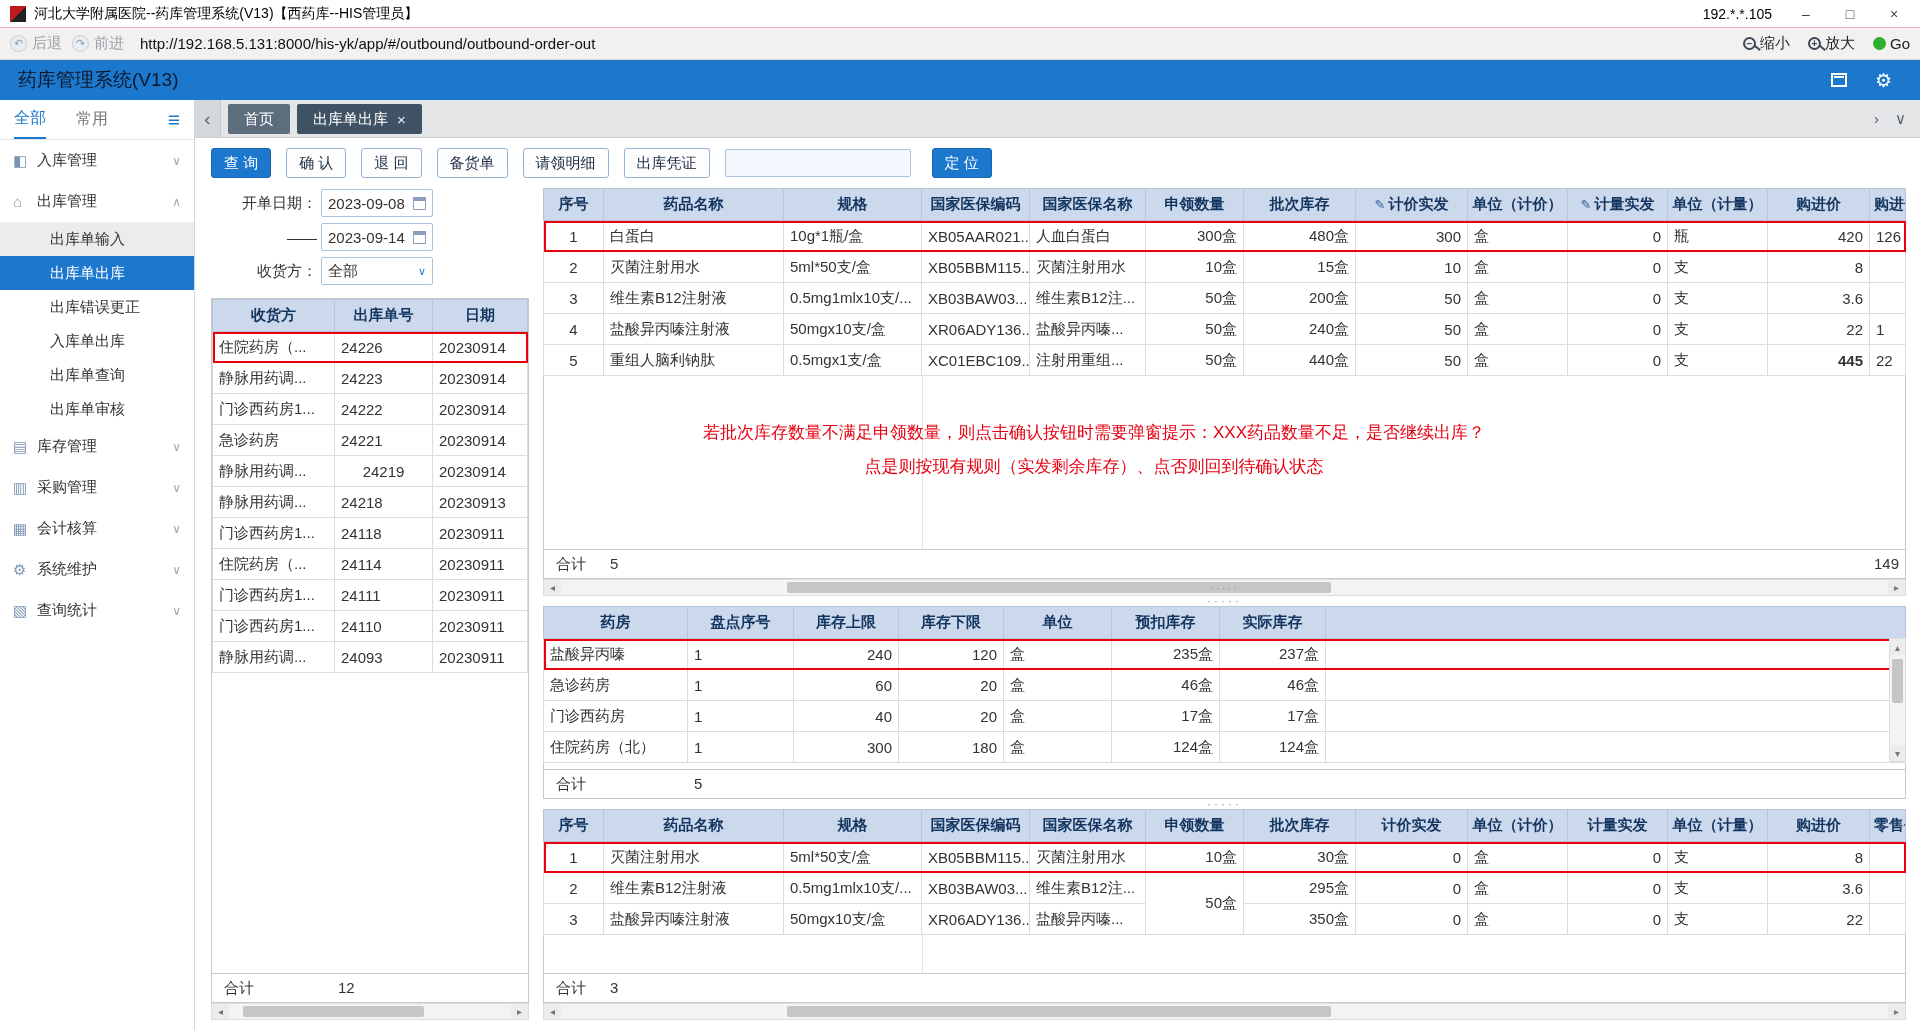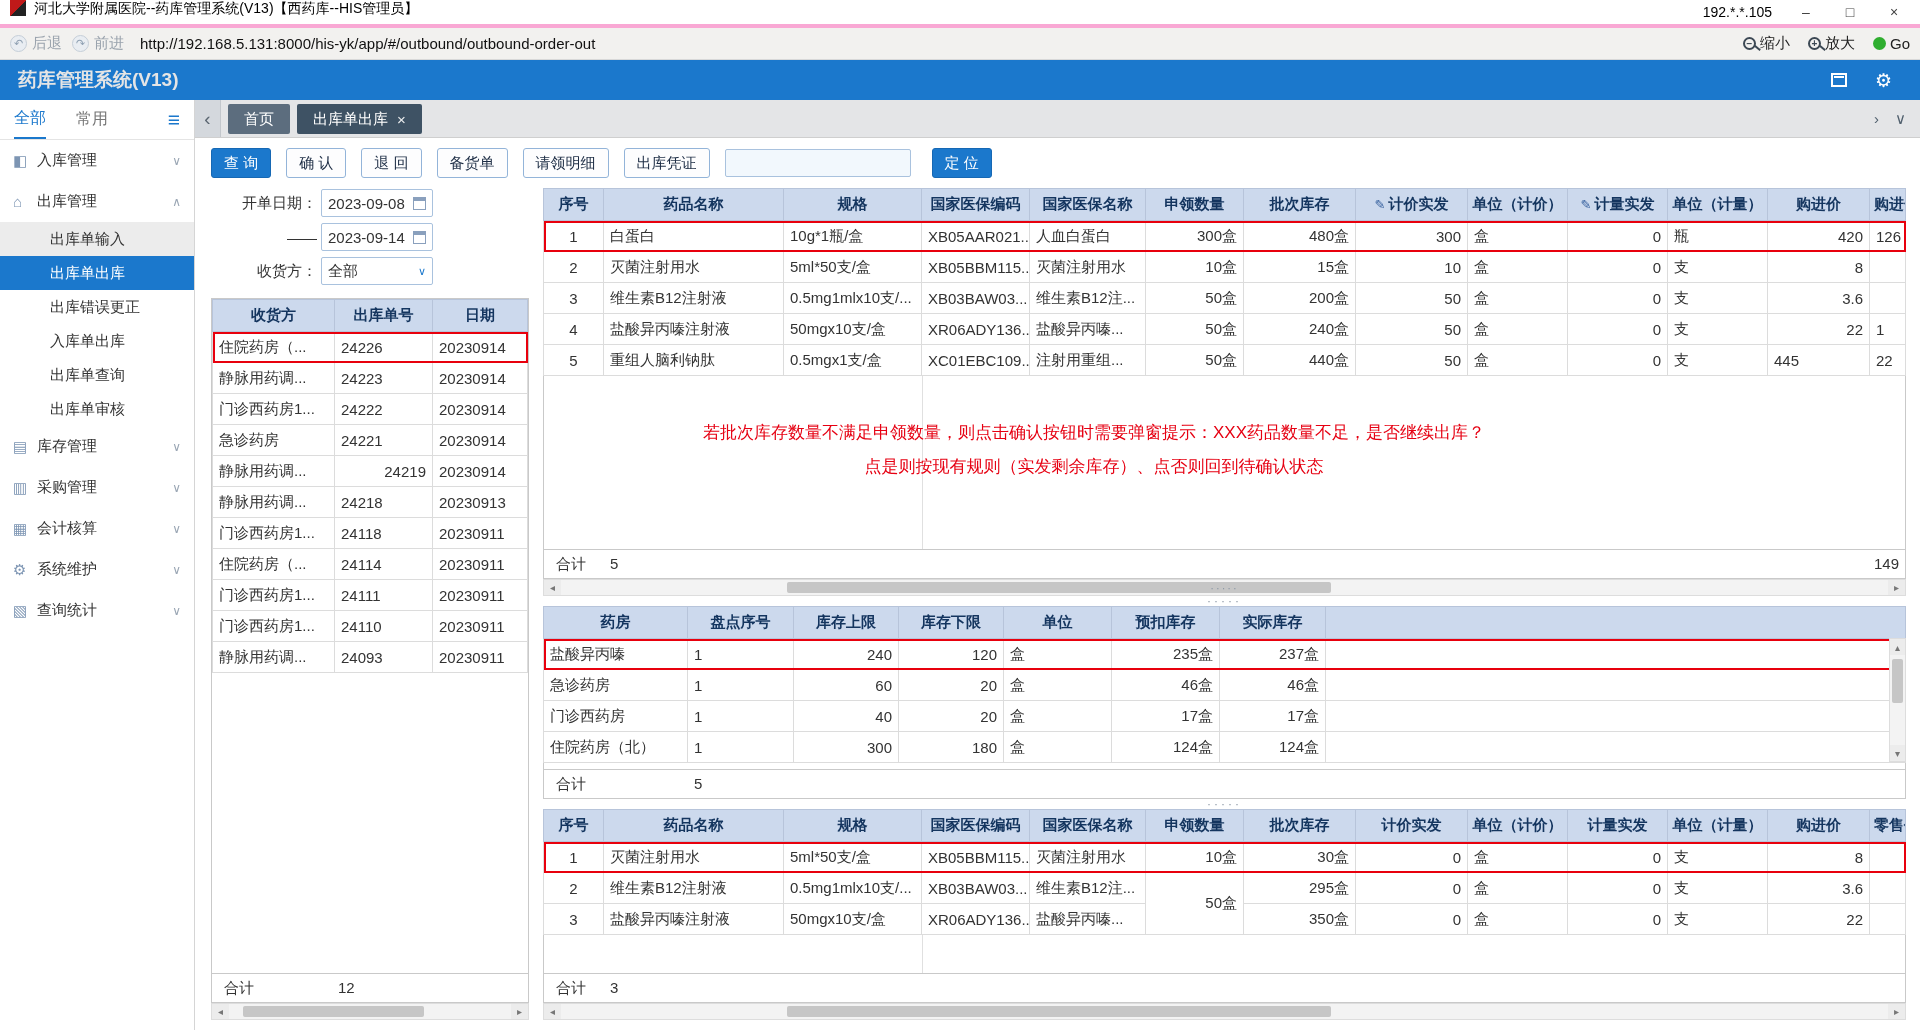--- a/index.html
+++ b/index.html
@@ -1,38 +1,38 @@
 <!DOCTYPE html>
 <html><head>
 <meta charset="utf-8">
 <style>
   * { margin:0; padding:0; box-sizing:border-box; }
   html,body { width:1920px; height:1030px; overflow:hidden; background:#fff;
     font-family:"Liberation Sans","DejaVu Sans",sans-serif; font-size:15px; color:#333; }
 
   
-  .titlebar{height:28px;background:#fff;border-bottom:4px solid #f9a8d4;display:flex;padding:0 10px;gap:8px;font-size:14px;color:#000;}
+  .titlebar{height:28px;background:#fff;border-bottom:1px solid #f9a8d4;display:flex;align-items:center;padding:0 10px;gap:8px;font-size:14px;color:#000;}
   .logo{width:16px;height:16px;background:linear-gradient(135deg,#c01919 0 52%,#222 52% 100%);flex:none;}
   .t-right{margin-left:auto;display:flex;align-items:center;gap:24px;padding-right:6px;}
   .winbtn{color:#444;width:20px;text-align:center;font-size:14px;cursor:default;}
 
   
   .navbar{height:32px;background:#f2f1ef;border-bottom:1px solid #d8d8d8;display:flex;align-items:center;padding:0 10px;gap:10px;}
   .navbtn{display:flex;align-items:center;gap:5px;color:#9aa3ad;}
   .navcirc{width:17px;height:17px;border-radius:50%;background:#e9edf2;border:1px solid #c5ced8;color:#8fa0b2;display:inline-flex;align-items:center;justify-content:center;font-size:11px;}
   .url{margin-left:6px;color:#111;}
   .nav-right{margin-left:auto;display:flex;align-items:center;gap:8px;color:#222;}
   .nav-right .grp{display:flex;align-items:center;gap:4px;margin-left:10px;}
   .mag{width:13px;height:13px;border:2px solid #3c4854;border-radius:50%;position:relative;display:inline-flex;align-items:center;justify-content:center;font-size:10px;font-weight:bold;color:#3c4854;}
   .mag::after{content:"";position:absolute;width:7px;height:2px;background:#3c4854;right:-7px;bottom:-1px;transform:rotate(40deg);}
   .godot{width:13px;height:13px;border-radius:50%;background:#2fae2f;display:inline-block;}
 
   
   .appbar{height:40px;background:#1b78cc;display:flex;align-items:center;padding:0 18px;}
-  .app-title{color:#e5e5e5;font-size:19px;font-weight:bold;}
+  .app-title{color:#0f172a;font-size:19px;font-weight:normal;}
   .appbar-icons{margin-left:auto;display:flex;gap:28px;align-items:center;padding-right:10px;}
   .wicon{width:16px;height:14px;border:2px solid #fff;position:relative;display:inline-block;}
   .wicon::before{content:"";position:absolute;left:1px;top:1px;right:1px;height:2px;background:#fff;}
   .gear{color:#fff;font-size:19px;line-height:1;}
 
   
   .mainrow{display:flex;height:930px;}
   .sidebar{width:195px;background:#fff;border-right:1px solid #d5d5d5;display:flex;flex-direction:column;flex:none;}
   .side-tabs{height:40px;display:flex;align-items:stretch;padding:0 14px;gap:30px;border-bottom:1px solid #e4e4e4;font-size:16px;color:#777;}
   .side-tab{display:flex;align-items:center;}
@@ -303,21 +303,21 @@
                   <td style="text-align: left;">24222</td>
                   <td style="text-align: left;">20230914</td>
                 </tr>
                 <tr>
                   <td style="text-align: left;">急诊药房</td>
                   <td style="text-align: left;">24221</td>
                   <td style="text-align: left;">20230914</td>
                 </tr>
                 <tr>
                   <td style="text-align: left;">静脉用药调...</td>
-                  <td style="text-align: right;">24219</td>
+                  <td style="text-align: center;">24219</td>
                   <td style="text-align: left;">20230914</td>
                 </tr>
                 <tr>
                   <td style="text-align: left;">静脉用药调...</td>
                   <td style="text-align: left;">24218</td>
                   <td style="text-align: left;">20230913</td>
                 </tr>
                 <tr>
                   <td style="text-align: left;">门诊西药房1...</td>
                   <td style="text-align: left;">24118</td>
@@ -462,21 +462,21 @@
                   <td style="text-align: left;">重组人脑利钠肽</td>
                   <td style="text-align: left;">0.5mgx1支/盒</td>
                   <td style="text-align: left;">XC01EBC109...</td>
                   <td style="text-align: left;">注射用重组...</td>
                   <td style="text-align: right;">50盒</td>
                   <td style="text-align: right;">440盒</td>
                   <td style="text-align: right;">50</td>
                   <td style="text-align: left;">盒</td>
                   <td style="text-align: right;">0</td>
                   <td style="text-align: left;">支</td>
-                  <td style="">445</td>
+                  <td style="text-align: right; font-weight: bold;">445</td>
                   <td style="text-align: left;">22</td>
                 </tr>
               </tbody>
           </table>
           <div class="spacer">
             <div class="vline"></div>
             <div class="note">
               <div>若批次库存数量不满足申领数量，则点击确认按钮时需要弹窗提示：XXX药品数量不足，是否继续出库？</div>
               <div>点是则按现有规则（实发剩余库存）、点否则回到待确认状态</div>
             </div>

